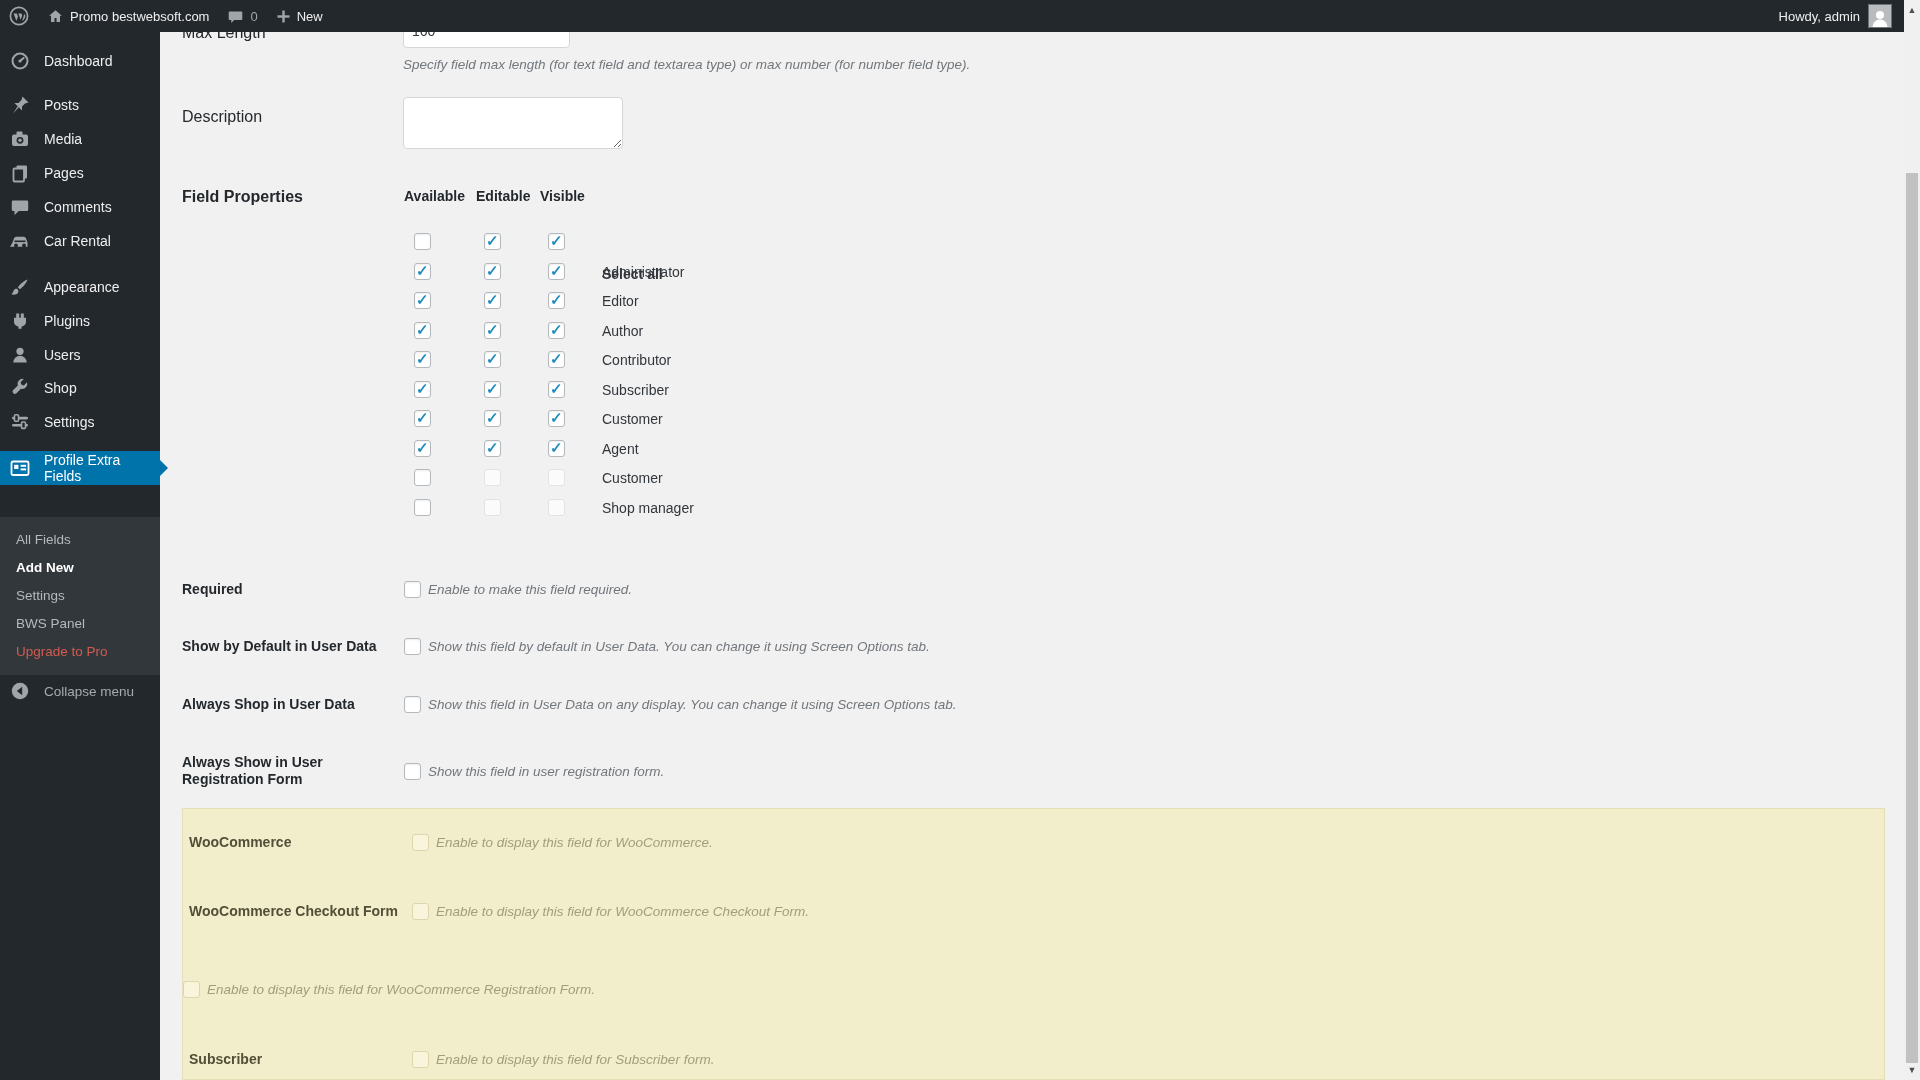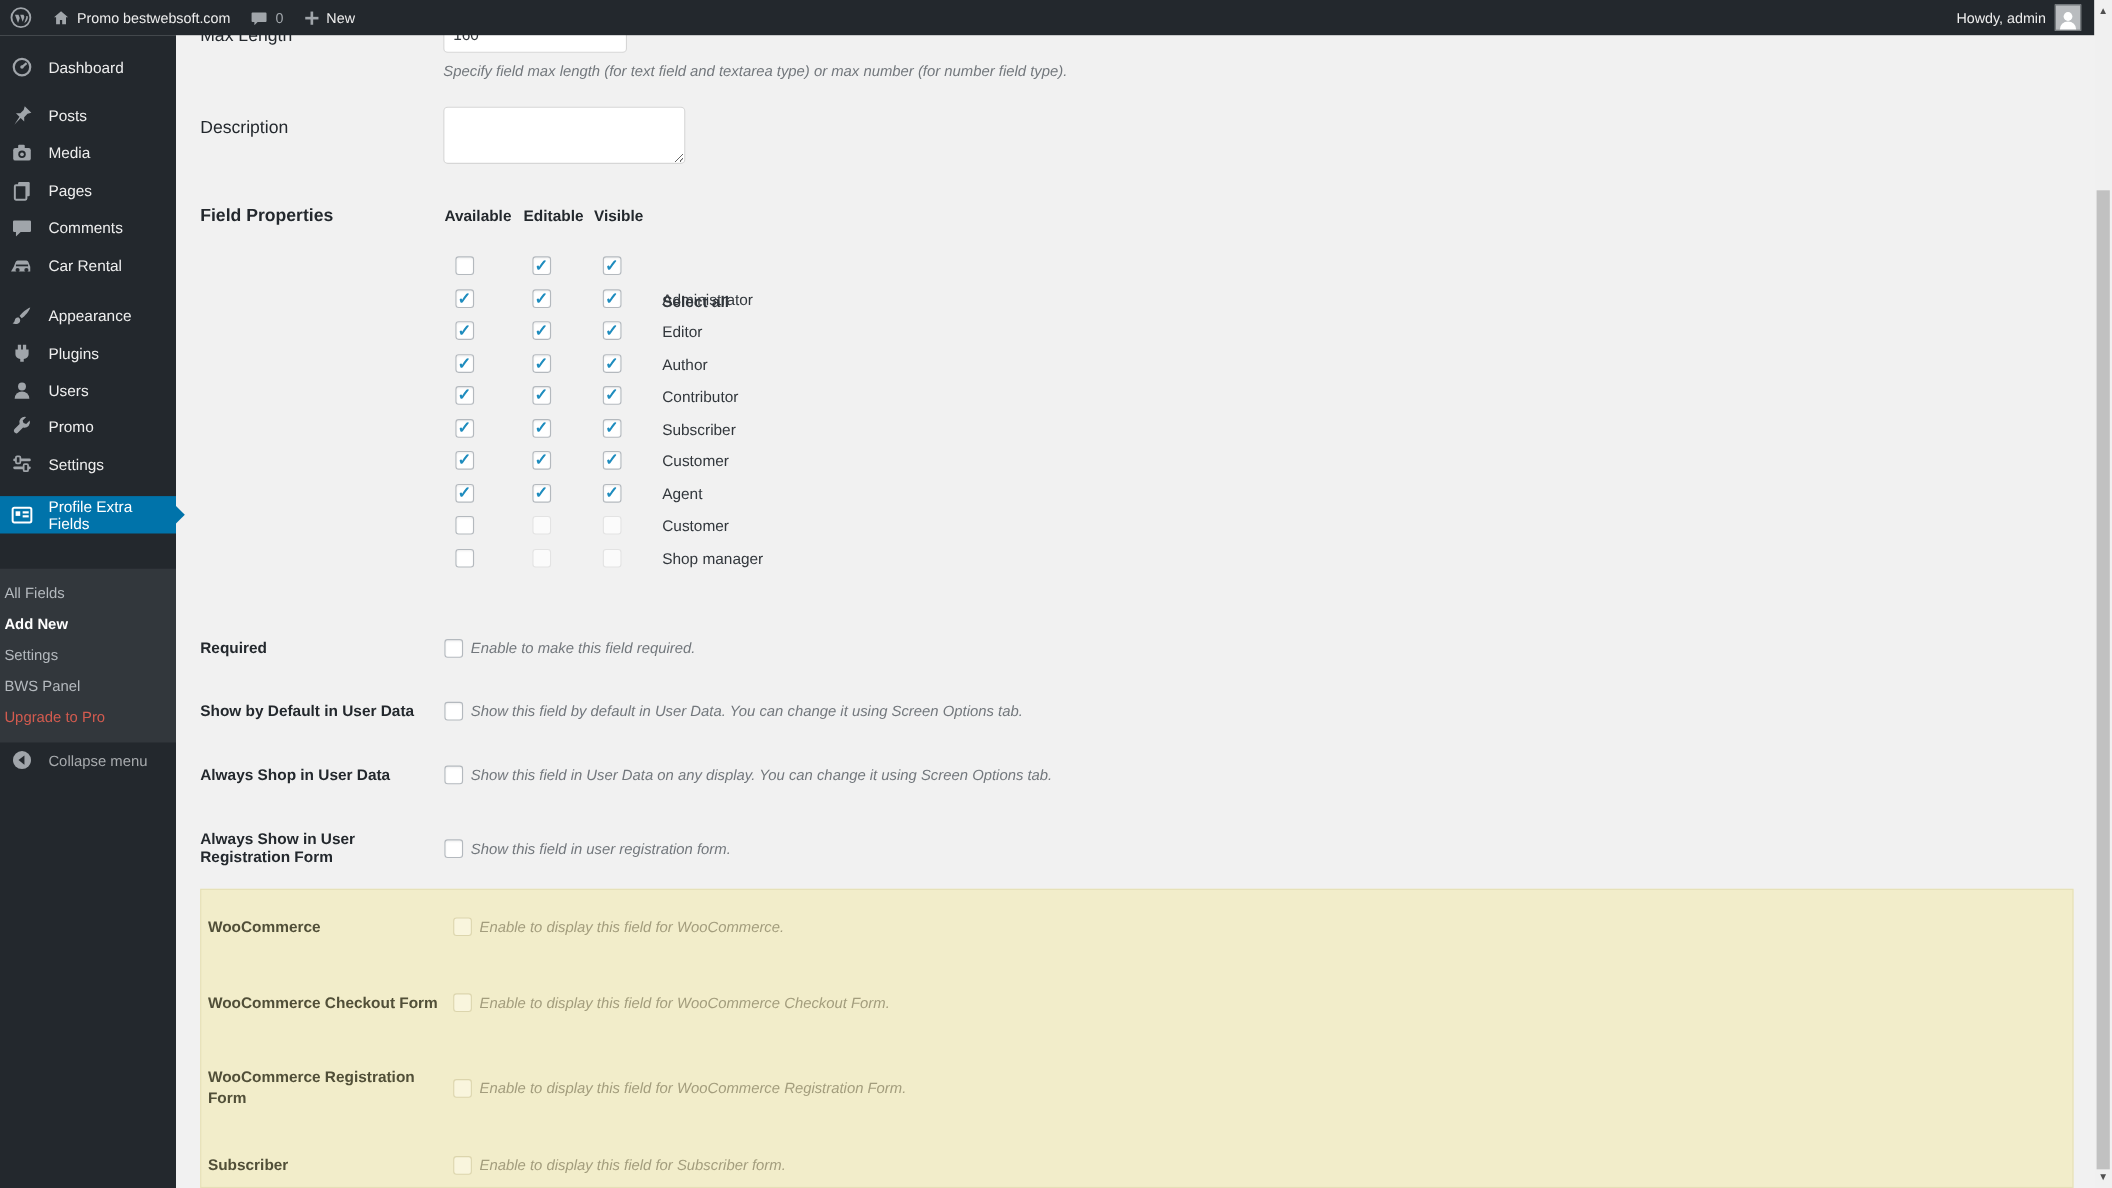--- a/index.html
+++ b/index.html
@@ -29,21 +29,21 @@
   #sidebar { position:absolute; left:0; top:32px; width:160px; height:1048px;
     background:#23282d; z-index:60; }
   .menu-item { position:absolute; left:0; width:160px; height:34px;
     display:flex; align-items:center; color:#eeeeee; font-size:14px; cursor:pointer; }
   .menu-item .mi-icon { width:20px; height:20px; margin:0 14px 0 10px; flex:none; }
   .menu-item.active { background:#0073aa; color:#fff; }
   #pef-arrow { position:absolute; left:160px; top:460px; width:0; height:0;
     border-top:8px solid transparent; border-bottom:8px solid transparent;
     border-left:8px solid #0073aa; z-index:61; }
   #submenu { position:absolute; left:0; top:485px; width:160px; background:#32373c; padding:8px 0 10px; }
-  .submenu-item { height:28px; display:flex; align-items:center; padding-left:4px;
+  .submenu-item { height:28px; display:flex; align-items:center; padding-left:16px;
     color:#b4b9be; font-size:13.5px; cursor:pointer; }
   .submenu-item.current { color:#ffffff; font-weight:bold; }
   .submenu-item.red { color:#d35b4f; }
   #collapse { position:absolute; left:0; top:642px; width:160px; height:34px;
     display:flex; align-items:center; color:#a7aaad; font-size:13.5px; cursor:pointer; }
   #collapse .mi-icon { width:20px; height:20px; margin:0 14px 0 10px; }
 
   
   #content { position:absolute; left:160px; top:0; width:1744px; height:1080px; z-index:10; }
   .f-label { position:absolute; font-size:16px; color:#23282d; }
@@ -171,21 +171,20 @@
         <span class="t-label">WooCommerce</span>
         <span class="cb disabled"></span>
         <span class="help">Enable to display this field for WooCommerce.</span>
       </div>
       <div class="yellow-row" style="top: 76px; height: 52px;">
         <span class="t-label">WooCommerce Checkout Form</span>
         <span class="cb disabled"></span>
         <span class="help">Enable to display this field for WooCommerce Checkout Form.</span>
       </div>
       <div class="yellow-row" style="top: 154px; height: 52px;">
-        <span class="t-label">WooCommerce Registration Form</span>
         <span class="cb disabled"></span>
         <span class="help">Enable to display this field for WooCommerce Registration Form.</span>
       </div>
       <div class="yellow-row" style="top: 228px; height: 44px;">
         <span class="t-label">Subscriber</span>
         <span class="cb disabled"></span>
         <span class="help">Enable to display this field for Subscriber form.</span>
       </div>
     </div>
 </div>
@@ -253,21 +252,21 @@
       <span class="mi-icon"><svg viewBox="0 0 20 20" width="20" height="20">
           <circle cx="10" cy="6.3" r="3.6" fill="#a0a5aa"></circle>
           <path d="M3.3 17.5 a6.7 6.7 0 0 1 13.4 0 z" fill="#a0a5aa"></path>
         </svg></span>
       <span>Users</span>
     </div>
     <div class="menu-item" style="top: 339px;">
       <span class="mi-icon"><svg viewBox="0 0 20 20" width="20" height="20">
           <path d="M17 4.2 l-3.2 3.2 -2.4-.8 -.8-2.4 3.2-3.2 a5 5 0 0 0-6 6.5 L3 12.3 a2.3 2.3 0 0 0 3.2 3.2 l4.8-4.8 a5 5 0 0 0 6-6.5 z" fill="#a0a5aa"></path>
         </svg></span>
-      <span>Promo</span>
+      <span>Shop</span>
     </div>
     <div class="menu-item" style="top: 373px;">
       <span class="mi-icon"><svg viewBox="0 0 20 20" width="20" height="20">
           <rect x="2" y="4.8" width="16" height="2.6" rx="1.3" fill="#a0a5aa"></rect>
           <rect x="2" y="12" width="16" height="2.6" rx="1.3" fill="#a0a5aa"></rect>
           <rect x="4.5" y="2.8" width="4" height="6.4" rx="1" fill="#23282d" stroke="#a0a5aa" stroke-width="1.6"></rect>
           <rect x="11.5" y="10" width="4" height="6.4" rx="1" fill="#23282d" stroke="#a0a5aa" stroke-width="1.6"></rect>
         </svg></span>
       <span>Settings</span>
     </div>

